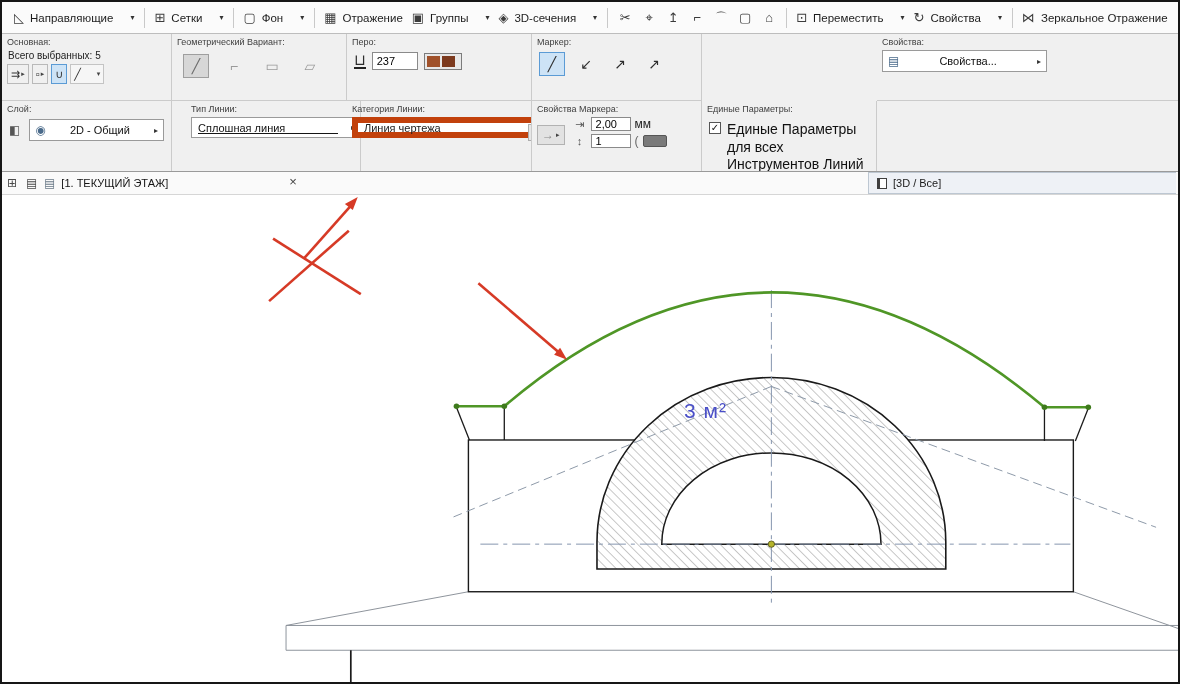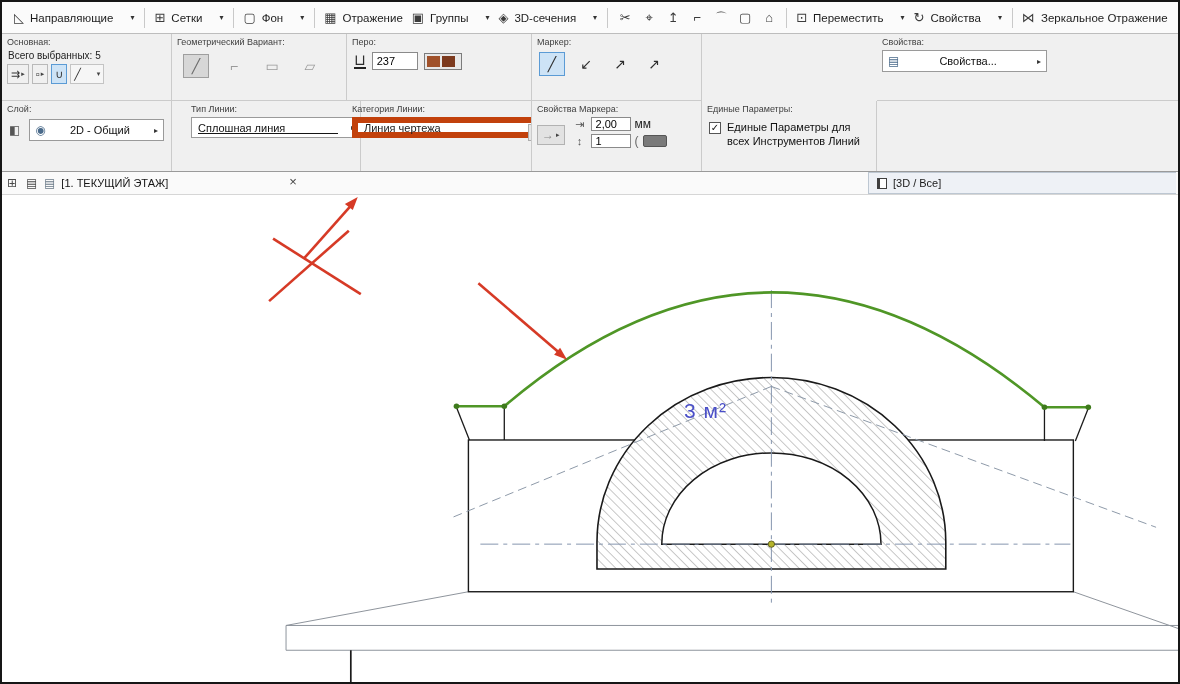--- a/index.html
+++ b/index.html
@@ -54,21 +54,21 @@
   .select{position:relative;display:flex;align-items:center;width:200px;height:21px;background:#fff;border:6px solid #c2410c;font-size:11px;padding:0 20px 0 6px}
   .select-btn{position:absolute;right:1px;top:1px;width:17px;height:17px;background:#e6e6e6;border:1px solid #adadad;display:flex;align-items:center;justify-content:center;font-size:8px;color:#222}
   .mp-row{display:flex;align-items:flex-start;gap:8px}
   .gray-btn{display:flex;align-items:center;gap:2px;height:20px;padding:0 4px;margin-top:8px;background:#e2e2e2;border:1px solid #b2b2b2;color:#8a8a8a;font-size:12px}
   .mp-fields{display:flex;flex-direction:column;gap:3px}
   .mp-line{display:flex;align-items:center;gap:4px}
   .mp-ic{font-size:11px;color:#555;width:14px;text-align:center}
   .mp-unit{font-size:12px;color:#222}
   .mp-paren{font-size:12px;color:#666}
   .mp-slider{width:24px;height:12px;background:#7a7a7a;border:1px solid #555;border-radius:2px;display:inline-block}
-  .uni-label{font-size:11px;color:#111;line-height:1.25}
+  .uni-label{font-size:14px;color:#111;line-height:1.25}
 
   
   .tabbar{position:absolute;left:0;top:170px;width:100%;height:23px;background:#fafafa;border-bottom:1px solid #d6d6d6;font-size:11px}
   .tb-icon{position:absolute;top:4px;font-size:12px;color:#4a4a4a}
   .tab-current{position:absolute;left:42px;top:0;height:22px;display:flex;align-items:center;gap:6px;color:#141414;white-space:nowrap}
   .tc-icon{font-size:12px;color:#6a7a88}
   .tab-close{position:absolute;left:283px;top:1px;width:16px;height:18px;border:0;background:transparent;font-size:13px;color:#444;line-height:14px}
   .tab{position:absolute;top:0;height:22px;display:flex;align-items:center;gap:6px;padding:0 8px;background:#eef1f6;border:1px solid #bdc7d2;white-space:nowrap;overflow:hidden;color:#1a1a1a}
   .tab-ic{flex:0 0 auto;display:inline-block}
   .layout-ic{width:11px;height:10px;background:#9fb6c8;border:1px solid #5c7a92}

